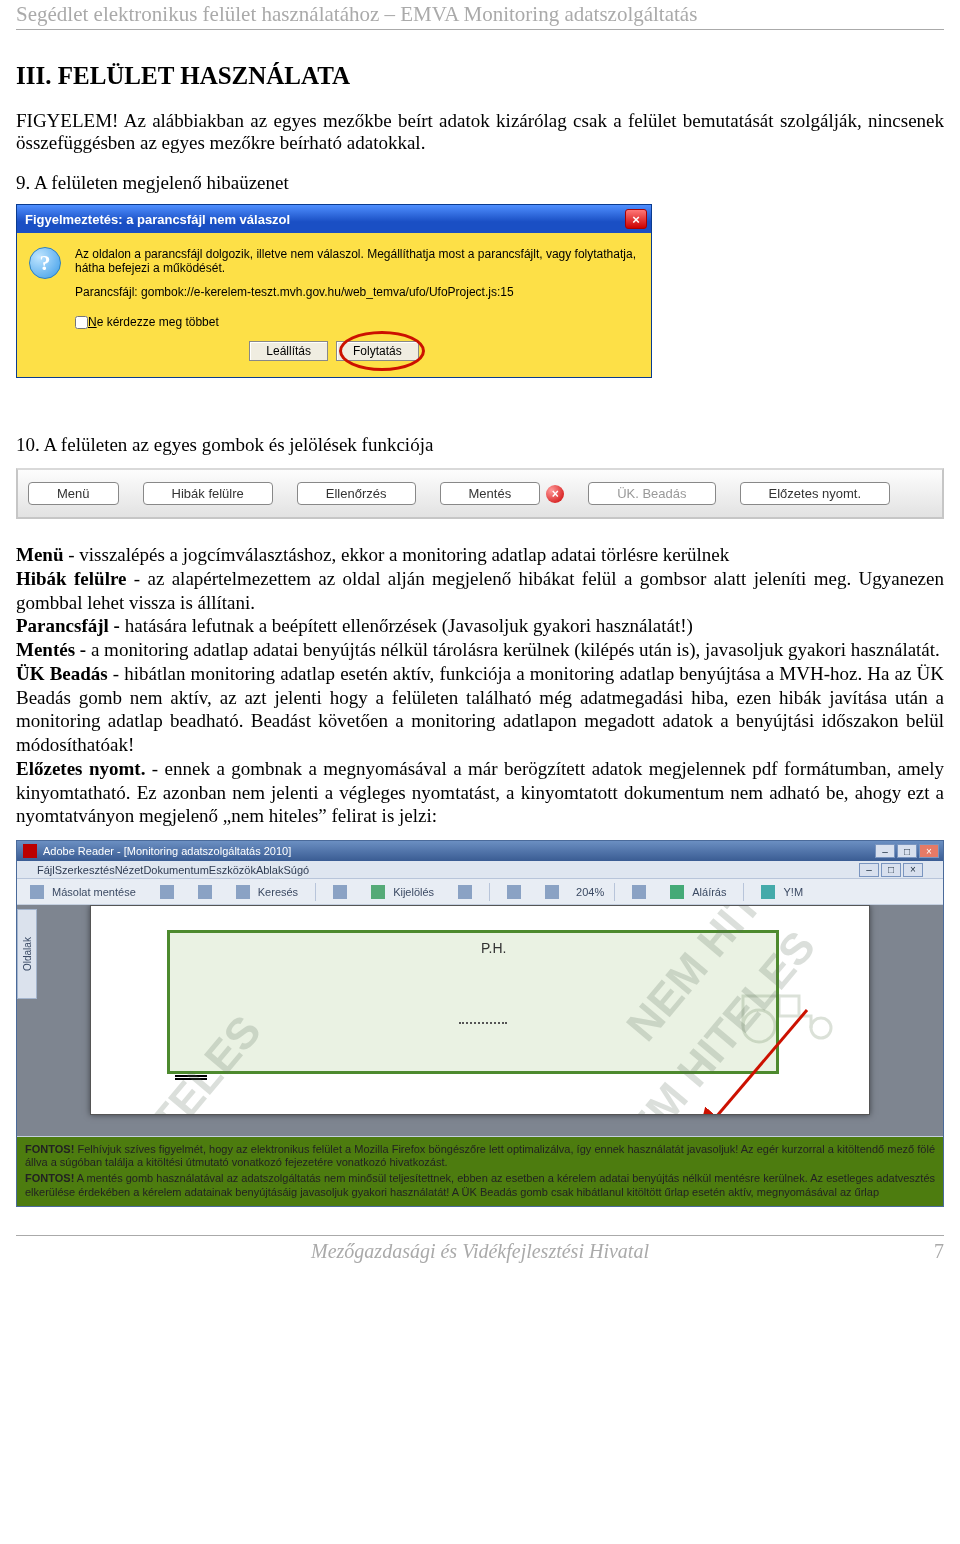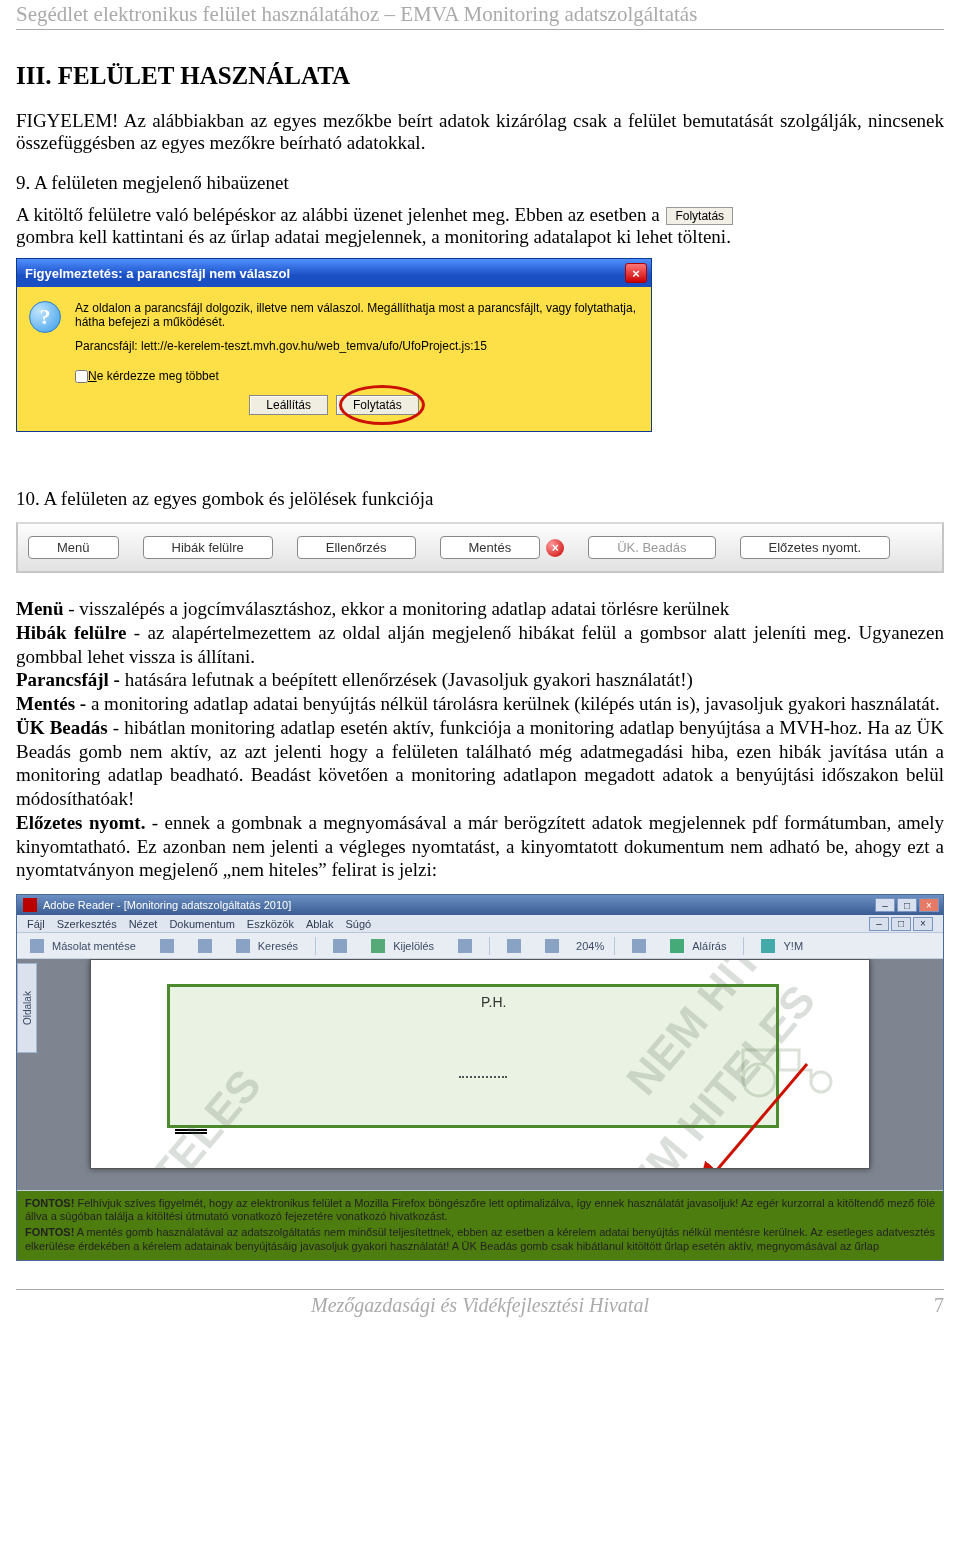--- a/index.html
+++ b/index.html
@@ -179,22 +179,22 @@
     width: 20px; height: 14px;
     background: #d8e0ee; border: 1px solid #7a95bf;
     display: flex; align-items: center; justify-content: center;
     font-size: 10px; color: #234;
   }
   .adobe-winbtn.close { background: #e67a66; color: #fff; }
   .adobe-menubar {
     height: 18px;
     background: #dfe6f0;
     color: #2f3c53;
-    display: flex; gap: 12px;
-    padding: 0 10px;
+    display: flex; gap: 0;
+    padding: 0 20px;
     align-items: center;
     font-size: 11px;
     border-bottom: 1px solid #b8c5da;
   }
   .adobe-toolrow {
     height: 26px;
     background: #e8edf4;
     border-bottom: 1px solid #c4cfdf;
     display: flex; align-items: center; gap: 10px;
     padding: 0 6px;
@@ -317,36 +317,31 @@
 <div class="page">
 
 <div class="doc-header">Segédlet elektronikus felület használatához – EMVA Monitoring adatszolgáltatás</div>
 
 <h1 class="section-title">III. FELÜLET HASZNÁLATA</h1>
 
 <p>FIGYELEM! Az alábbiakban az egyes mezőkbe beírt adatok kizárólag csak a felület bemutatását szolgálják, nincsenek összefüggésben az egyes mezőkre beírható adatokkal.</p>
 
 <p style="margin-top:18px">9.  A felületen megjelenő hibaüzenet</p>
 
-<p>
-  <span>A kitöltő felületre való belépéskor az alábbi üzenet jelenhet meg. Ebben az esetben a</span>
-  <span class="inline-btn">Folytatás</span><br>
-  <span>gombra kell kattintani és az űrlap adatai megjelennek, a monitoring adatalapot ki lehet tölteni.</span>
-</p>
 
 <div class="xp-dialog">
   <div class="xp-titlebar">
     <span class="xp-title">Figyelmeztetés: a parancsfájl nem válaszol</span>
     <span class="xp-close">×</span>
   </div>
   <div class="xp-body">
     <div class="xp-qicon">?</div>
     <div class="xp-msg">
       <p>Az oldalon a parancsfájl dolgozik, illetve nem válaszol. Megállíthatja most a parancsfájlt, vagy folytathatja, hátha befejezi a működését.</p>
-      <p>Parancsfájl: lett://e-kerelem-teszt.mvh.gov.hu/web_temva/ufo/UfoProject.js:15</p>
+      <p>Parancsfájl: gombok://e-kerelem-teszt.mvh.gov.hu/web_temva/ufo/UfoProject.js:15</p>
     </div>
   </div>
   <div class="xp-check">
     <input type="checkbox" style="">
     <span><u>N</u>e kérdezze meg többet</span>
   </div>
   <div class="xp-btnrow">
     <button class="xp-btn">Leállítás</button>
     <button class="xp-btn">Folytatás</button>
     <div class="red-circle"></div>

